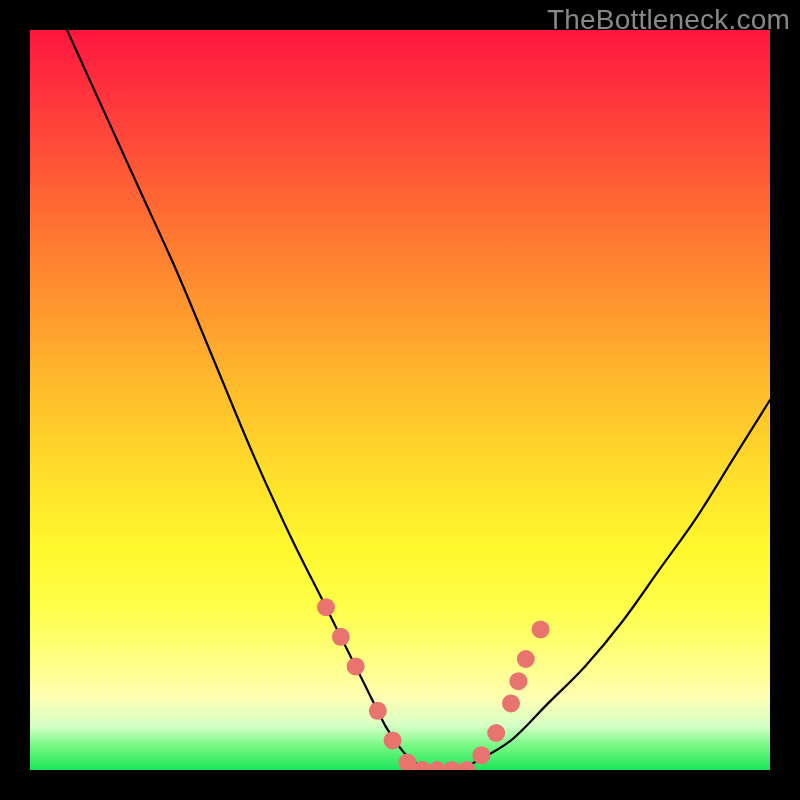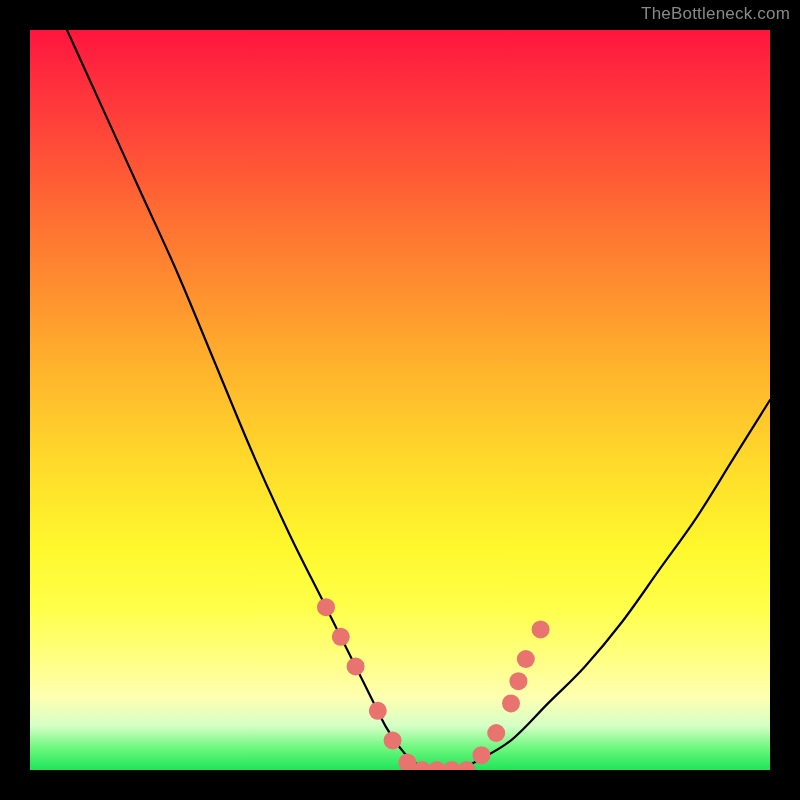--- a/index.html
+++ b/index.html
@@ -58,21 +58,21 @@
     stroke-linecap: round;
   }
   .dots {
     fill: #e9746f;
   }
   .watermark {
     position: absolute;
     top: 4px;
     right: 10px;
     color: #888;
-    font-size: 17px;
+    font-size: 28px;
     letter-spacing: 0.2px;
     font-weight: 500;
   }
 </style>
 </head>
 <body>
 
 <div class="frame">
   <div class="watermark">TheBottleneck.com</div>
 

